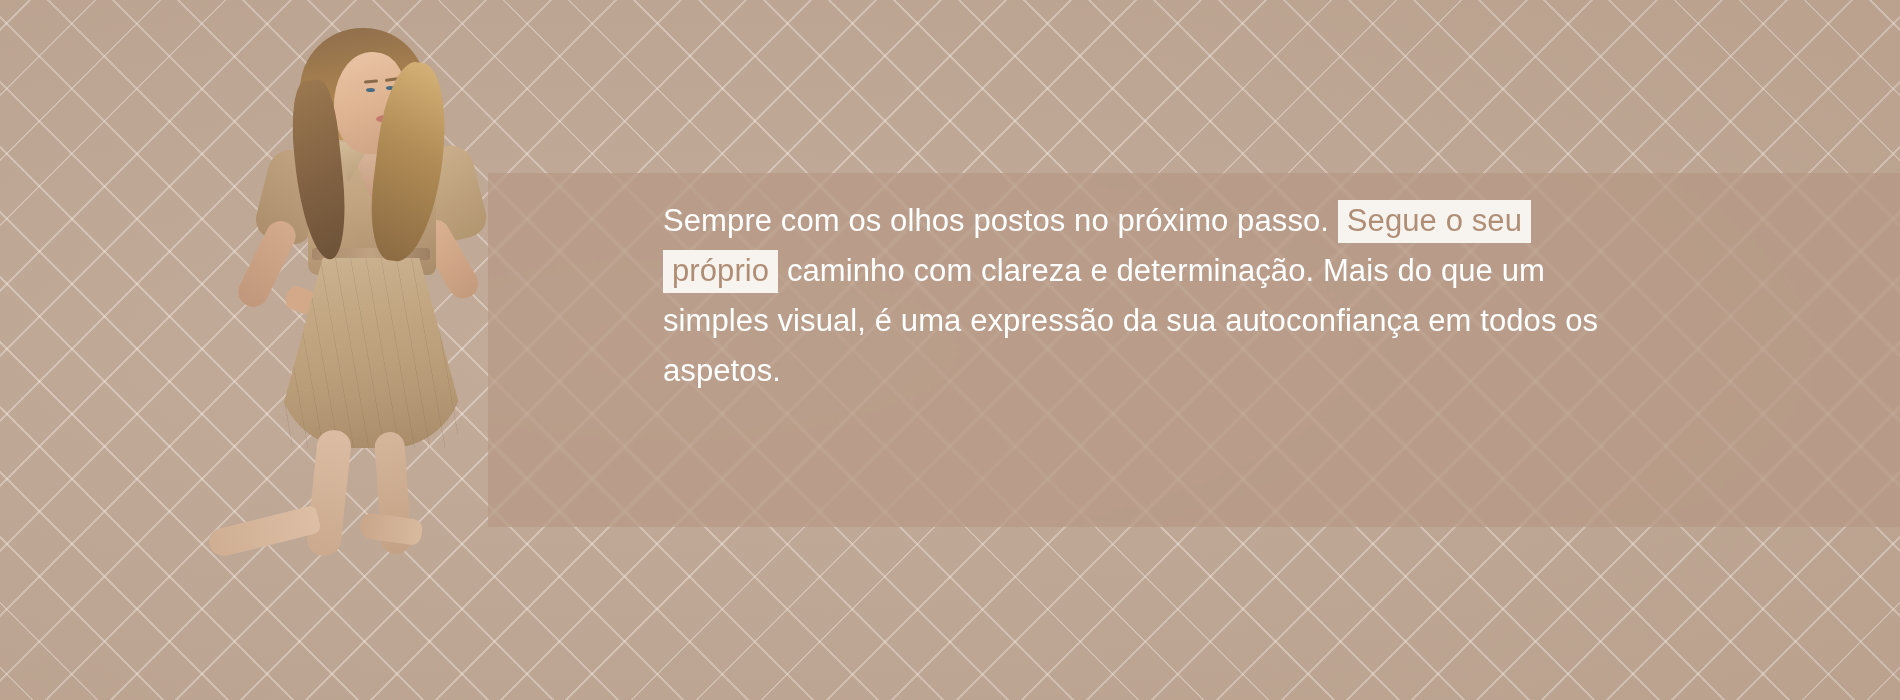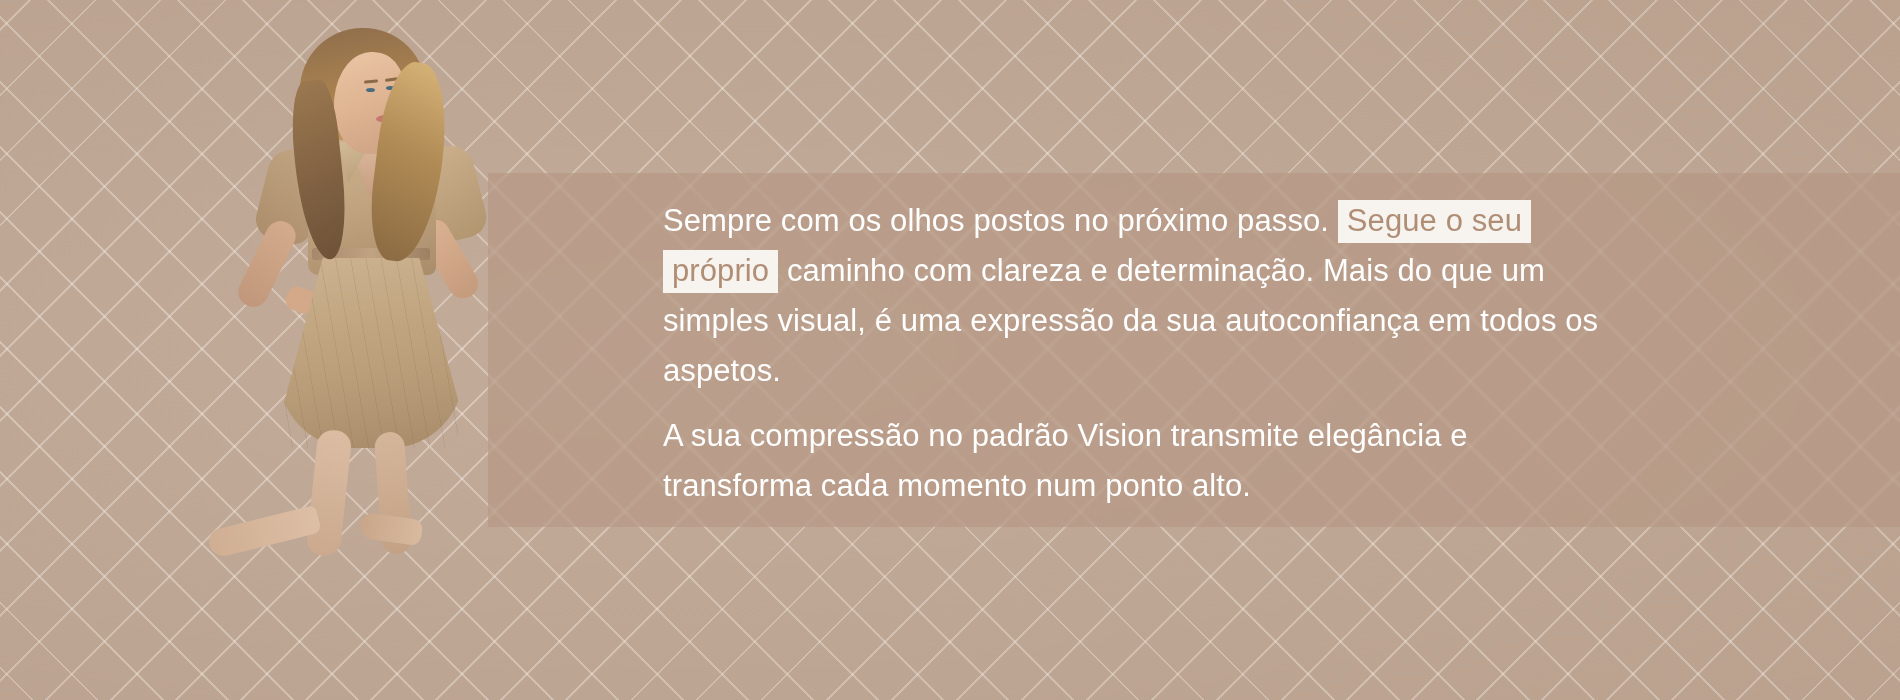--- a/index.html
+++ b/index.html
@@ -275,16 +275,15 @@
     <div class="m-part m-lips"></div>
     <div class="m-part m-hair-left"></div>
     <div class="m-part m-hair-right"></div>
   </div>
 
   <div class="copy-panel"></div>
 
   <div class="copy-block">
     <p class="para"><span>Sempre com os olhos postos no próximo passo. </span><span class="hl">Segue o seu</span><span> </span><span class="hl">próprio</span><span> caminho com clareza e determinação. Mais do que um simples visual, é uma expressão da sua autoconfiança em todos os aspetos.</span></p>
 
-    <p class="para">A sua compressão no padrão Vision transmite elegância e transforma cada momento num ponto alto.</p>
   </div>
 
 </div>
 
 </body></html>

